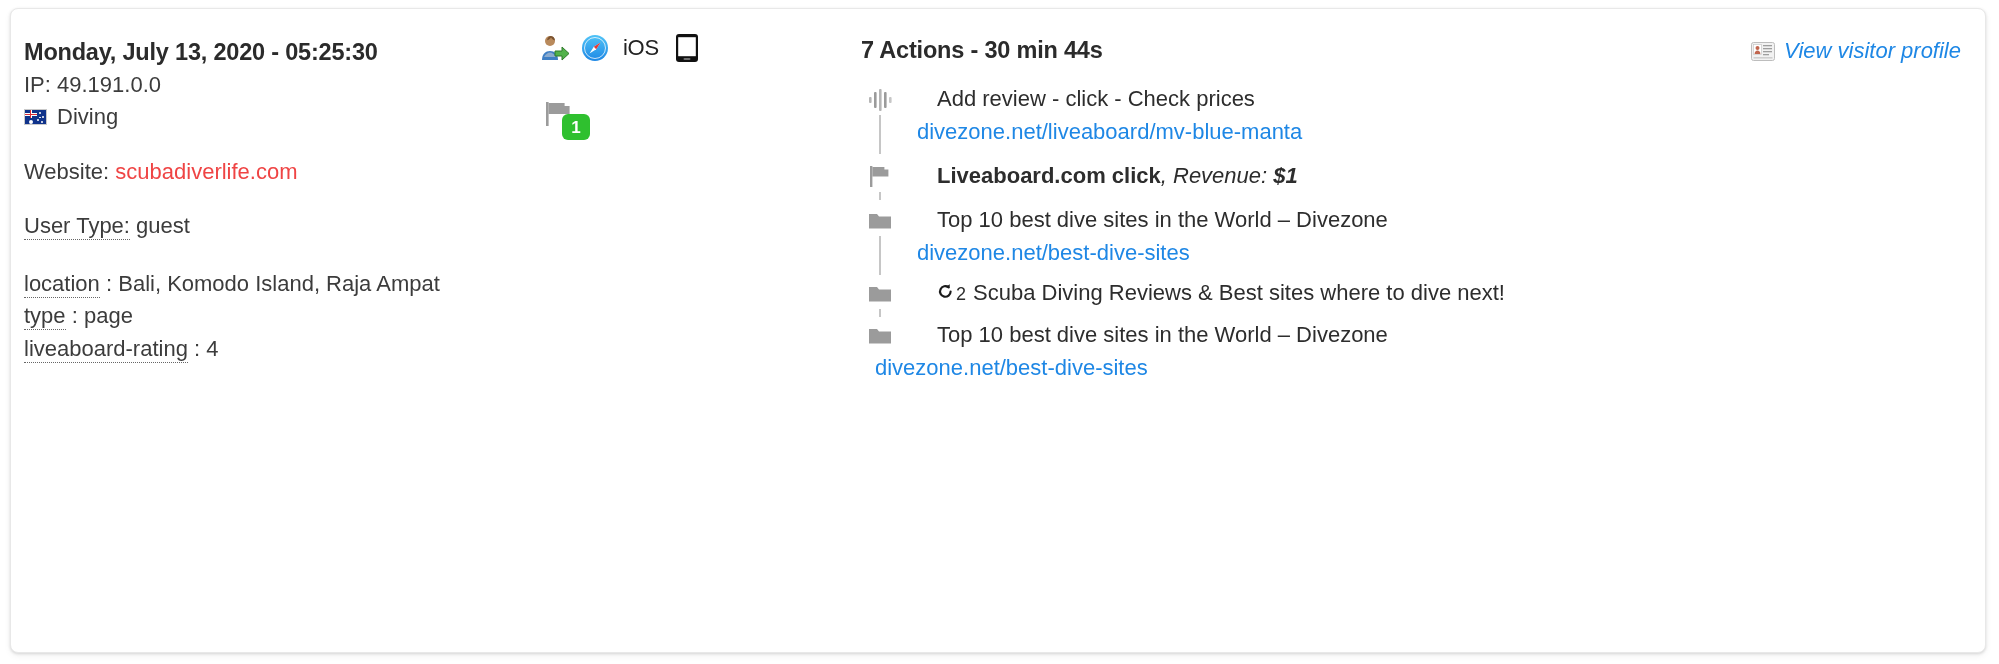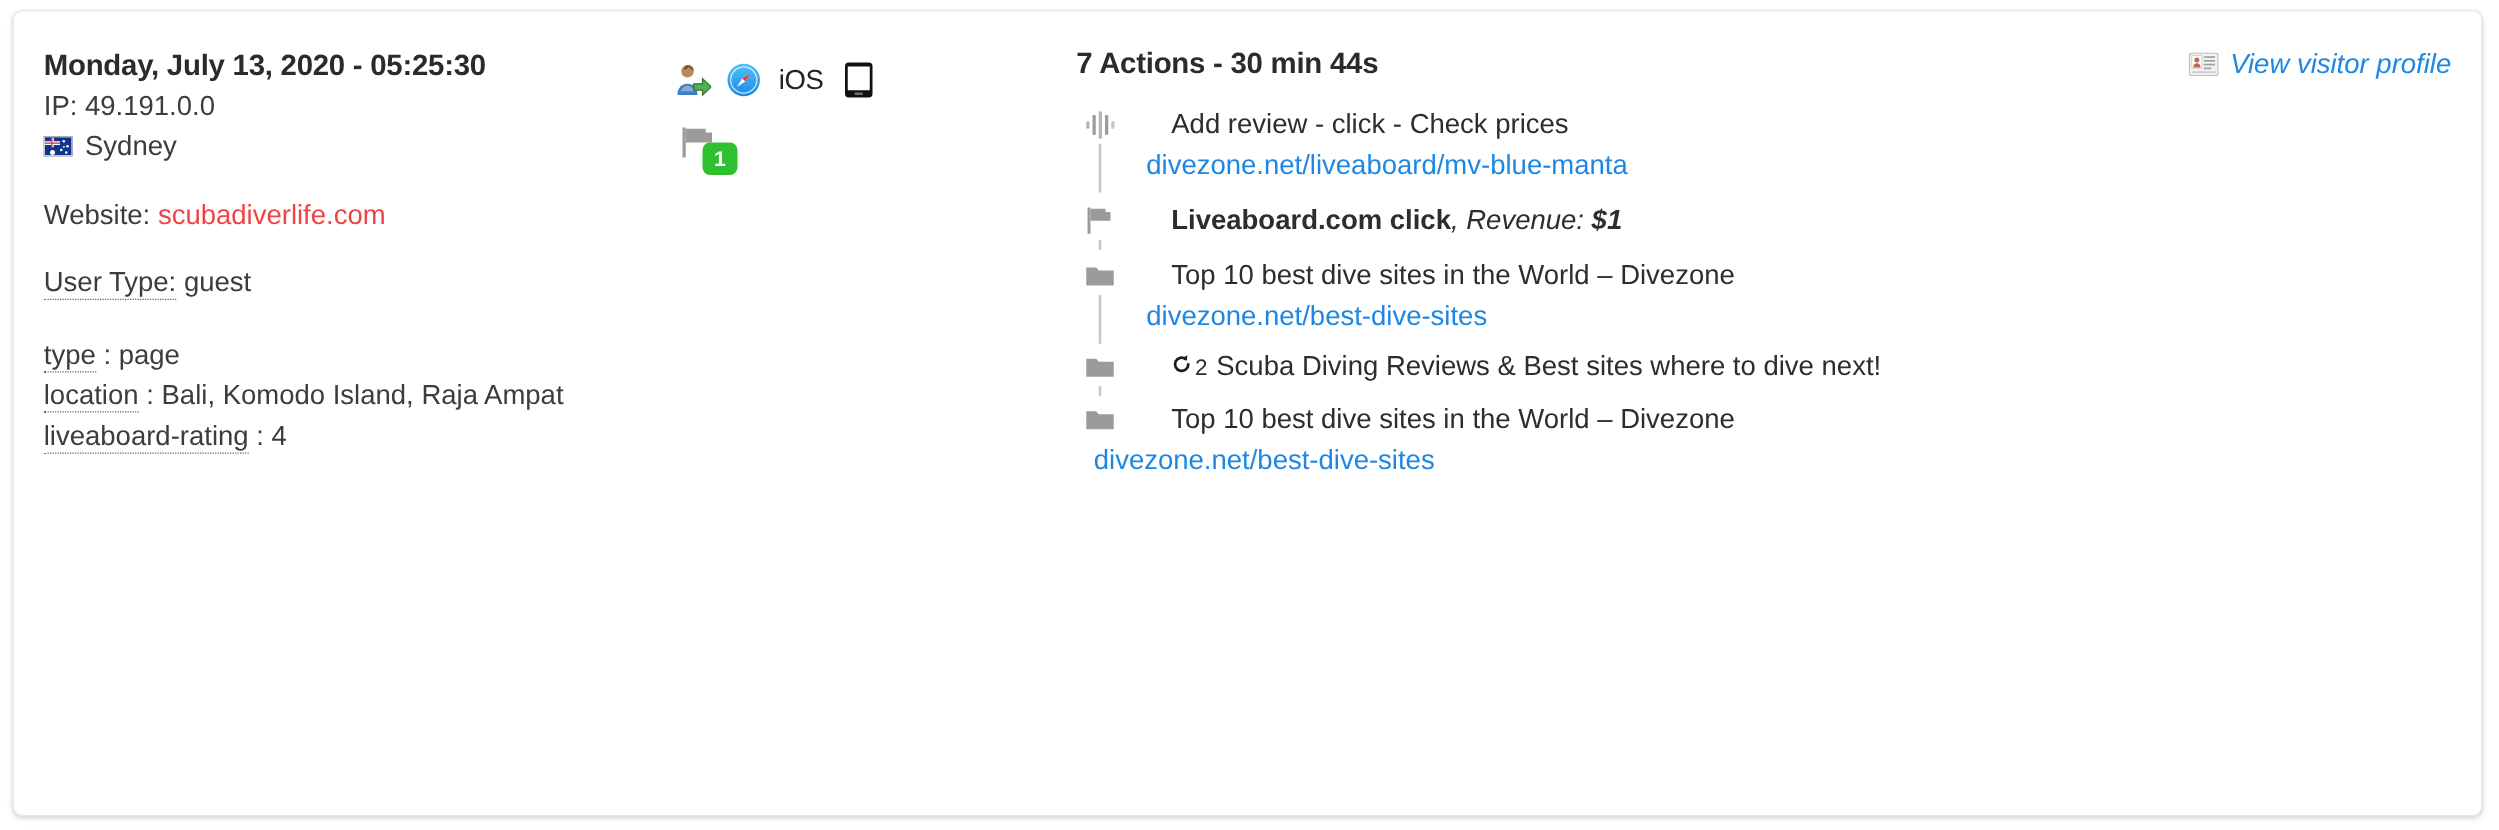--- a/index.html
+++ b/index.html
@@ -17,21 +17,21 @@
     border: 1px solid #e8e8e8;
     border-radius: 8px;
     box-shadow: 0 1px 3px rgba(0,0,0,0.13), 0 3px 7px rgba(0,0,0,0.05);
     overflow: hidden;
   }
   .card-inner { position: relative; width: 100%; height: 100%; }
 
   
   .left-col {
     position: absolute;
-    left: 24px; top: 28px;
+    left: 13px; top: 28px;
     width: 600px;
   }
   .visit-datetime {
     font-size: 23.5px;
     font-weight: bold;
     color: #2b2b2b;
     letter-spacing: -0.2px;
     line-height: 1.28;
     white-space: nowrap;
   }
@@ -112,21 +112,21 @@
     margin-top: 27px;
     font-size: 22px;
     color: #3c3c3c;
     line-height: 1.47;
   }
   .dim-line { display: block; }
 
   
   .icon-cluster {
     position: absolute;
-    left: 528px; top: 40px;
+    left: 528px; top: 24px;
     display: flex;
     align-items: center;
     gap: 12px;
   }
   .icon-visitor { width: 30px; height: 30px; position: relative; flex: 0 0 auto; }
   .icon-safari  { width: 28px; height: 28px; flex: 0 0 auto; }
   .os-label {
     font-size: 22px; color: #232323; letter-spacing: -0.3px;
     margin-left: 2px; margin-right: 4px;
   }
@@ -253,43 +253,43 @@
         <span class="uj"></span>
         <span class="ujr1"></span>
         <span class="ujr2"></span>
         <span class="star-big"></span>
         <span class="star-s s1"></span>
         <span class="star-s s2"></span>
         <span class="star-s s3"></span>
         <span class="star-s s4"></span>
         <span class="star-s s5"></span>
       </span>
-      <span>Sydney</span>
+      <span>Diving</span>
     </div>
 
     <div class="website-row">
       <span>Website:</span>
       <a class="link" href="#">scubadiverlife.com</a>
     </div>
 
     <div class="usertype-row">
       <span class="dim-label">User Type:</span>
       <span>guest</span>
     </div>
 
     <div class="custom-dims">
+      <span class="dim-line">
+        <span class="dim-label">location</span>
+        <span>:</span>
+        <span>Bali, Komodo Island, Raja Ampat</span>
+      </span>
       <span class="dim-line">
         <span class="dim-label">type</span>
         <span>:</span>
         <span>page</span>
-      </span>
-      <span class="dim-line">
-        <span class="dim-label">location</span>
-        <span>:</span>
-        <span>Bali, Komodo Island, Raja Ampat</span>
       </span>
       <span class="dim-line">
         <span class="dim-label">liveaboard-rating</span>
         <span>:</span>
         <span>4</span>
       </span>
     </div>
   </div>
 
   <div class="icon-cluster">

